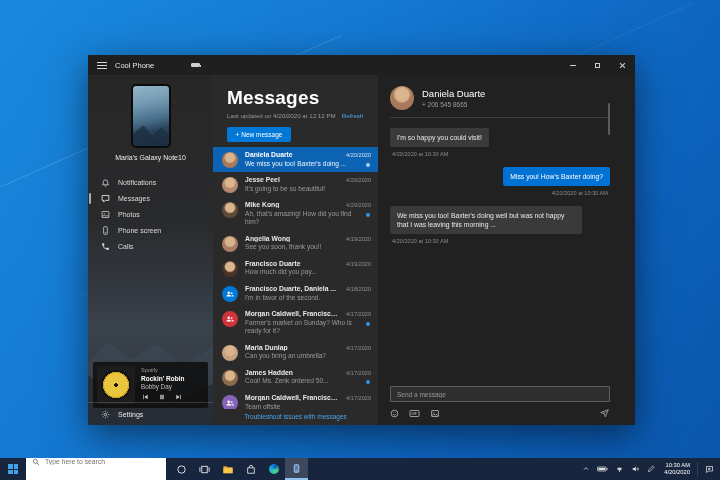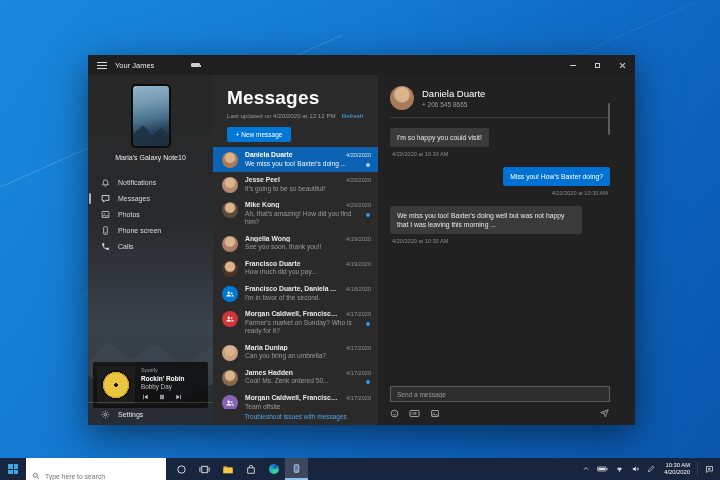--- a/index.html
+++ b/index.html
@@ -104,21 +104,21 @@
   .composer input { width:100%; height:16px; background:#2e2e2e; border:1px solid #5d5d5d; color:#d6d6d6; font-size:6.5px; font-family:inherit; padding:0 6px; outline:none; }
   .composer input::placeholder { color:#9a9a9a; }
   .composer-icons { display:flex; align-items:center; gap:10px; margin-top:6px; }
   .send-wrap { margin-left:auto; }
 
   
   .taskbar { position:absolute; left:0; bottom:0; width:720px; height:22px; background:#18253e; display:flex; align-items:stretch; z-index:10; }
   .tb-start { width:26px; display:flex; align-items:center; justify-content:center; }
   .winlogo { width:10px; height:10px; display:grid; grid-template-columns:1fr 1fr; grid-template-rows:1fr 1fr; gap:1px; }
   .winlogo i { background:#3fa3e8; }
-  .tb-search { width:140px; background:#ffffff; display:flex; align-items:flex-end; gap:5px; padding:0 6px; }
+  .tb-search { width:140px; background:#ffffff; display:flex; align-items:flex-start; gap:5px; padding:0 6px; }
   .tb-search input { border:none; outline:none; font-size:6.8px; color:#444; width:110px; font-family:inherit; background:transparent; }
   .tb-icons { display:flex; align-items:stretch; margin-left:4px; }
   .tb-ic { width:23px; display:flex; align-items:center; justify-content:center; }
   .tb-ic.active { background:rgba(255,255,255,.16); border-bottom:2px solid #8ec1ee; }
   .edge-ball { width:10px; height:10px; border-radius:50%; background:conic-gradient(from 210deg,#35c7a8,#1b9de0,#0a5ec0,#46d38a,#35c7a8); }
   .tb-tray { margin-left:auto; display:flex; align-items:center; gap:7px; padding-right:6px; }
   .tray-clock { color:#ffffff; font-size:5.8px; text-align:right; line-height:7px; margin-left:2px; }
   .tray-sep { width:1px; height:14px; background:rgba(255,255,255,.12); }
   svg.ic { display:block; }
 </style>
@@ -130,21 +130,21 @@
   <div class="streak s2"></div>
   <div class="streak s3"></div>
 
   <div class="window">
     <div class="titlebar">
       <span class="hamburger">
           <i></i>
           <i></i>
           <i></i>
         </span>
-      <span class="win-title">Your James</span>
+      <span class="win-title">Cool Phone</span>
       <span class="phone-batt"></span>
       <div class="win-controls">
         <div class="win-btn">
             <span class="glyph-min"></span>
           </div>
         <div class="win-btn">
             <span class="glyph-max"></span>
           </div>
         <div class="win-btn">
             <span class="glyph-close"></span>

